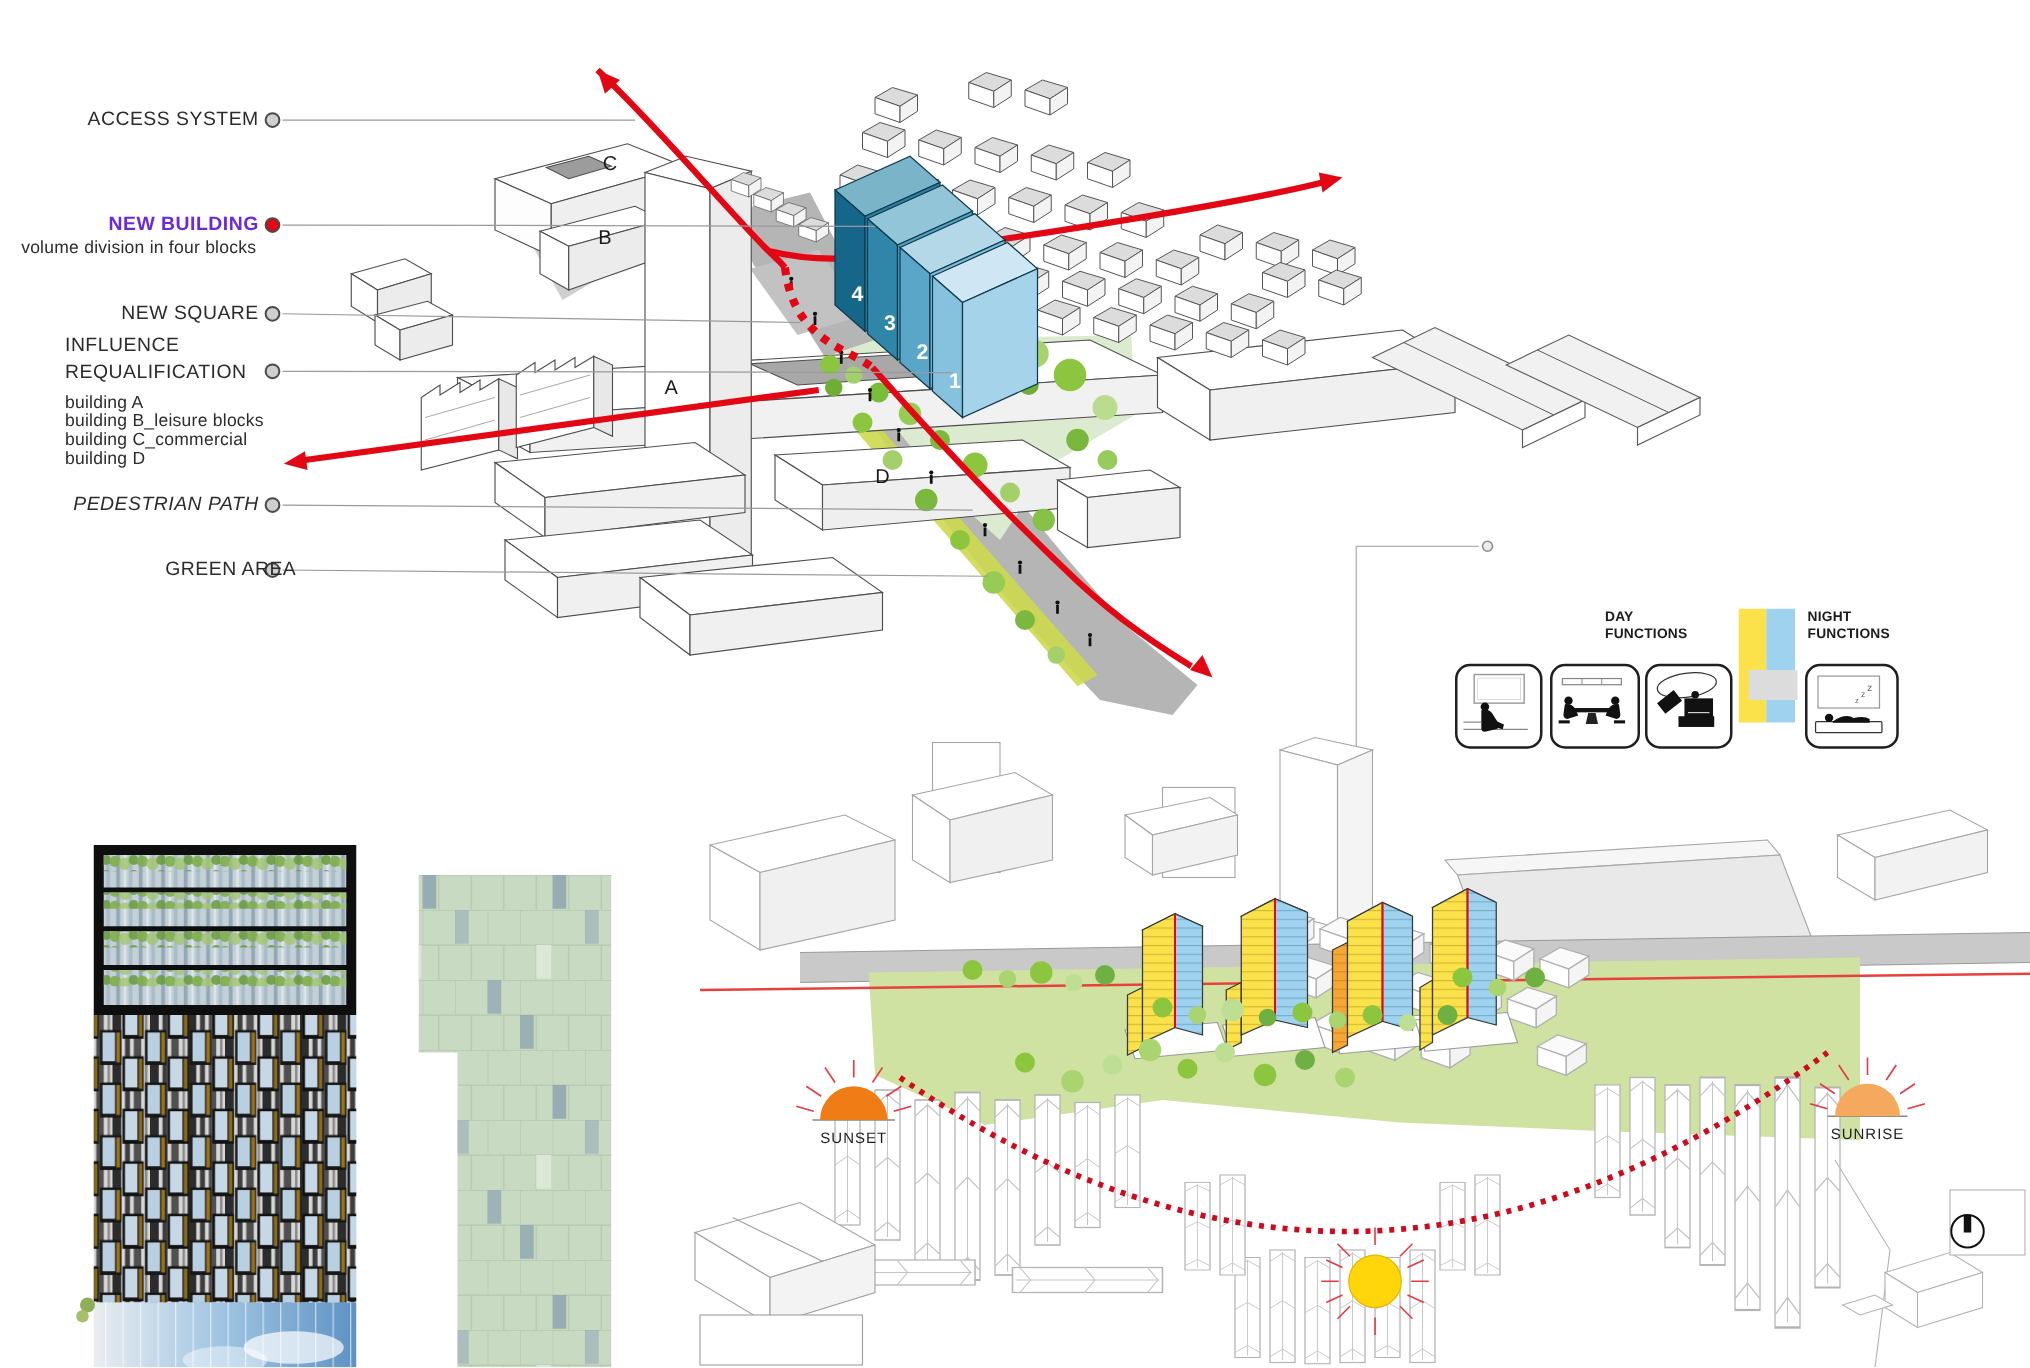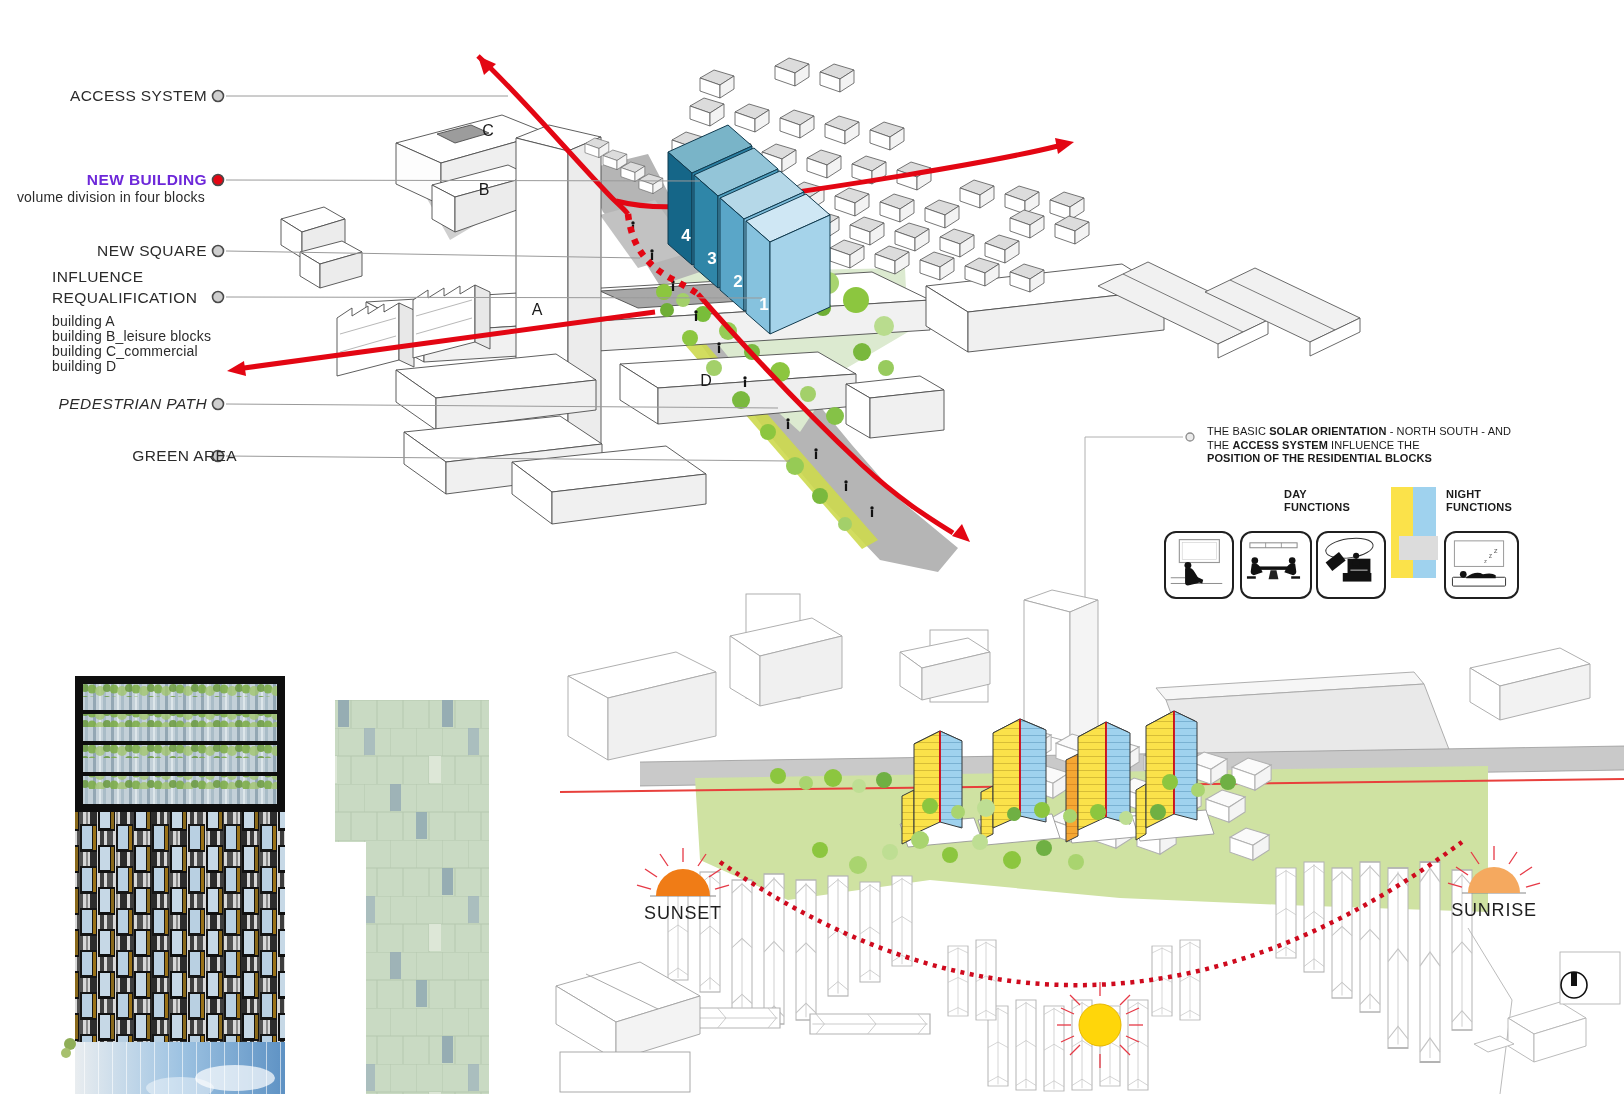--- a/index.html
+++ b/index.html
@@ -11,21 +11,21 @@
   .lbl.right{text-align:right;width:207px;left:0;}
   .lbl.red{color:#6d28d9;font-weight:bold;}
   .sub{font-size:14px;color:#2b2b2b;letter-spacing:.2px;line-height:14.5px;}
   .sub.right{text-align:right;width:205px;left:0;}
   .note{font-size:11px;line-height:13.5px;color:#1a1a1a;letter-spacing:.1px;}
   .note b{font-weight:bold;}
   .fn-label{font-size:11px;font-weight:bold;line-height:13px;color:#1a1a1a;letter-spacing:.2px;}
   .fn-label.right{text-align:left;}
   .swatch-col{position:absolute;z-index:2;}
   .icon-box{position:absolute;z-index:3;background:#fff;border:2.5px solid #1f1f1f;border-radius:12px;}
-  .sun-label{font-size:18px;letter-spacing:.8px;color:#1f1f1f;text-align:center;}
+  .sun-label{font-size:12px;letter-spacing:.8px;color:#1f1f1f;text-align:center;}
 </style>
 </head>
 <body>
 
 <div id="stage">
 
 <svg id="scene" width="1624" height="1094" viewBox="0 0 1624 1094">
   <defs>
     <g id="hse">
       <polygon points="0,8 14,0 34,6 20,15" fill="#dcdcdc" stroke="#555" stroke-width="0.8"></polygon>
@@ -698,25 +698,20 @@
 <div class="ov lbl" style="left:52px;top:268px;">INFLUENCE</div>
 <div class="ov lbl" style="left:52px;top:289px;">REQUALIFICATION</div>
 <div class="ov sub" style="left:52px;top:314px;">building A</div>
 <div class="ov sub" style="left:52px;top:329px;">building B_leisure blocks</div>
 <div class="ov sub" style="left:52px;top:344px;">building C_commercial</div>
 <div class="ov sub" style="left:52px;top:359px;">building D</div>
 
 <div class="ov lbl right" style="top:395px;font-style:italic;">PEDESTRIAN PATH</div>
 <div class="ov lbl right" style="top:447px;padding-left:30px;">GREEN AREA</div>
 
-<div class="ov note" style="left:1207px;top:425px;width:340px;">
-  <div><span>THE BASIC </span><b>SOLAR ORIENTATION</b><span> - NORTH SOUTH - AND</span></div>
-  <div><span>THE </span><b>ACCESS SYSTEM</b><span> INFLUENCE THE</span></div>
-  <div><b>POSITION OF THE RESIDENTIAL BLOCKS</b></div>
-</div>
 
 <div class="ov fn-label right" style="left:1284px;top:488px;width:100px;">
   <div>DAY</div>
       <div>FUNCTIONS</div>
 </div>
 <div class="ov fn-label" style="left:1446px;top:488px;width:110px;">
   <div>NIGHT</div>
       <div>FUNCTIONS</div>
 </div>
 

